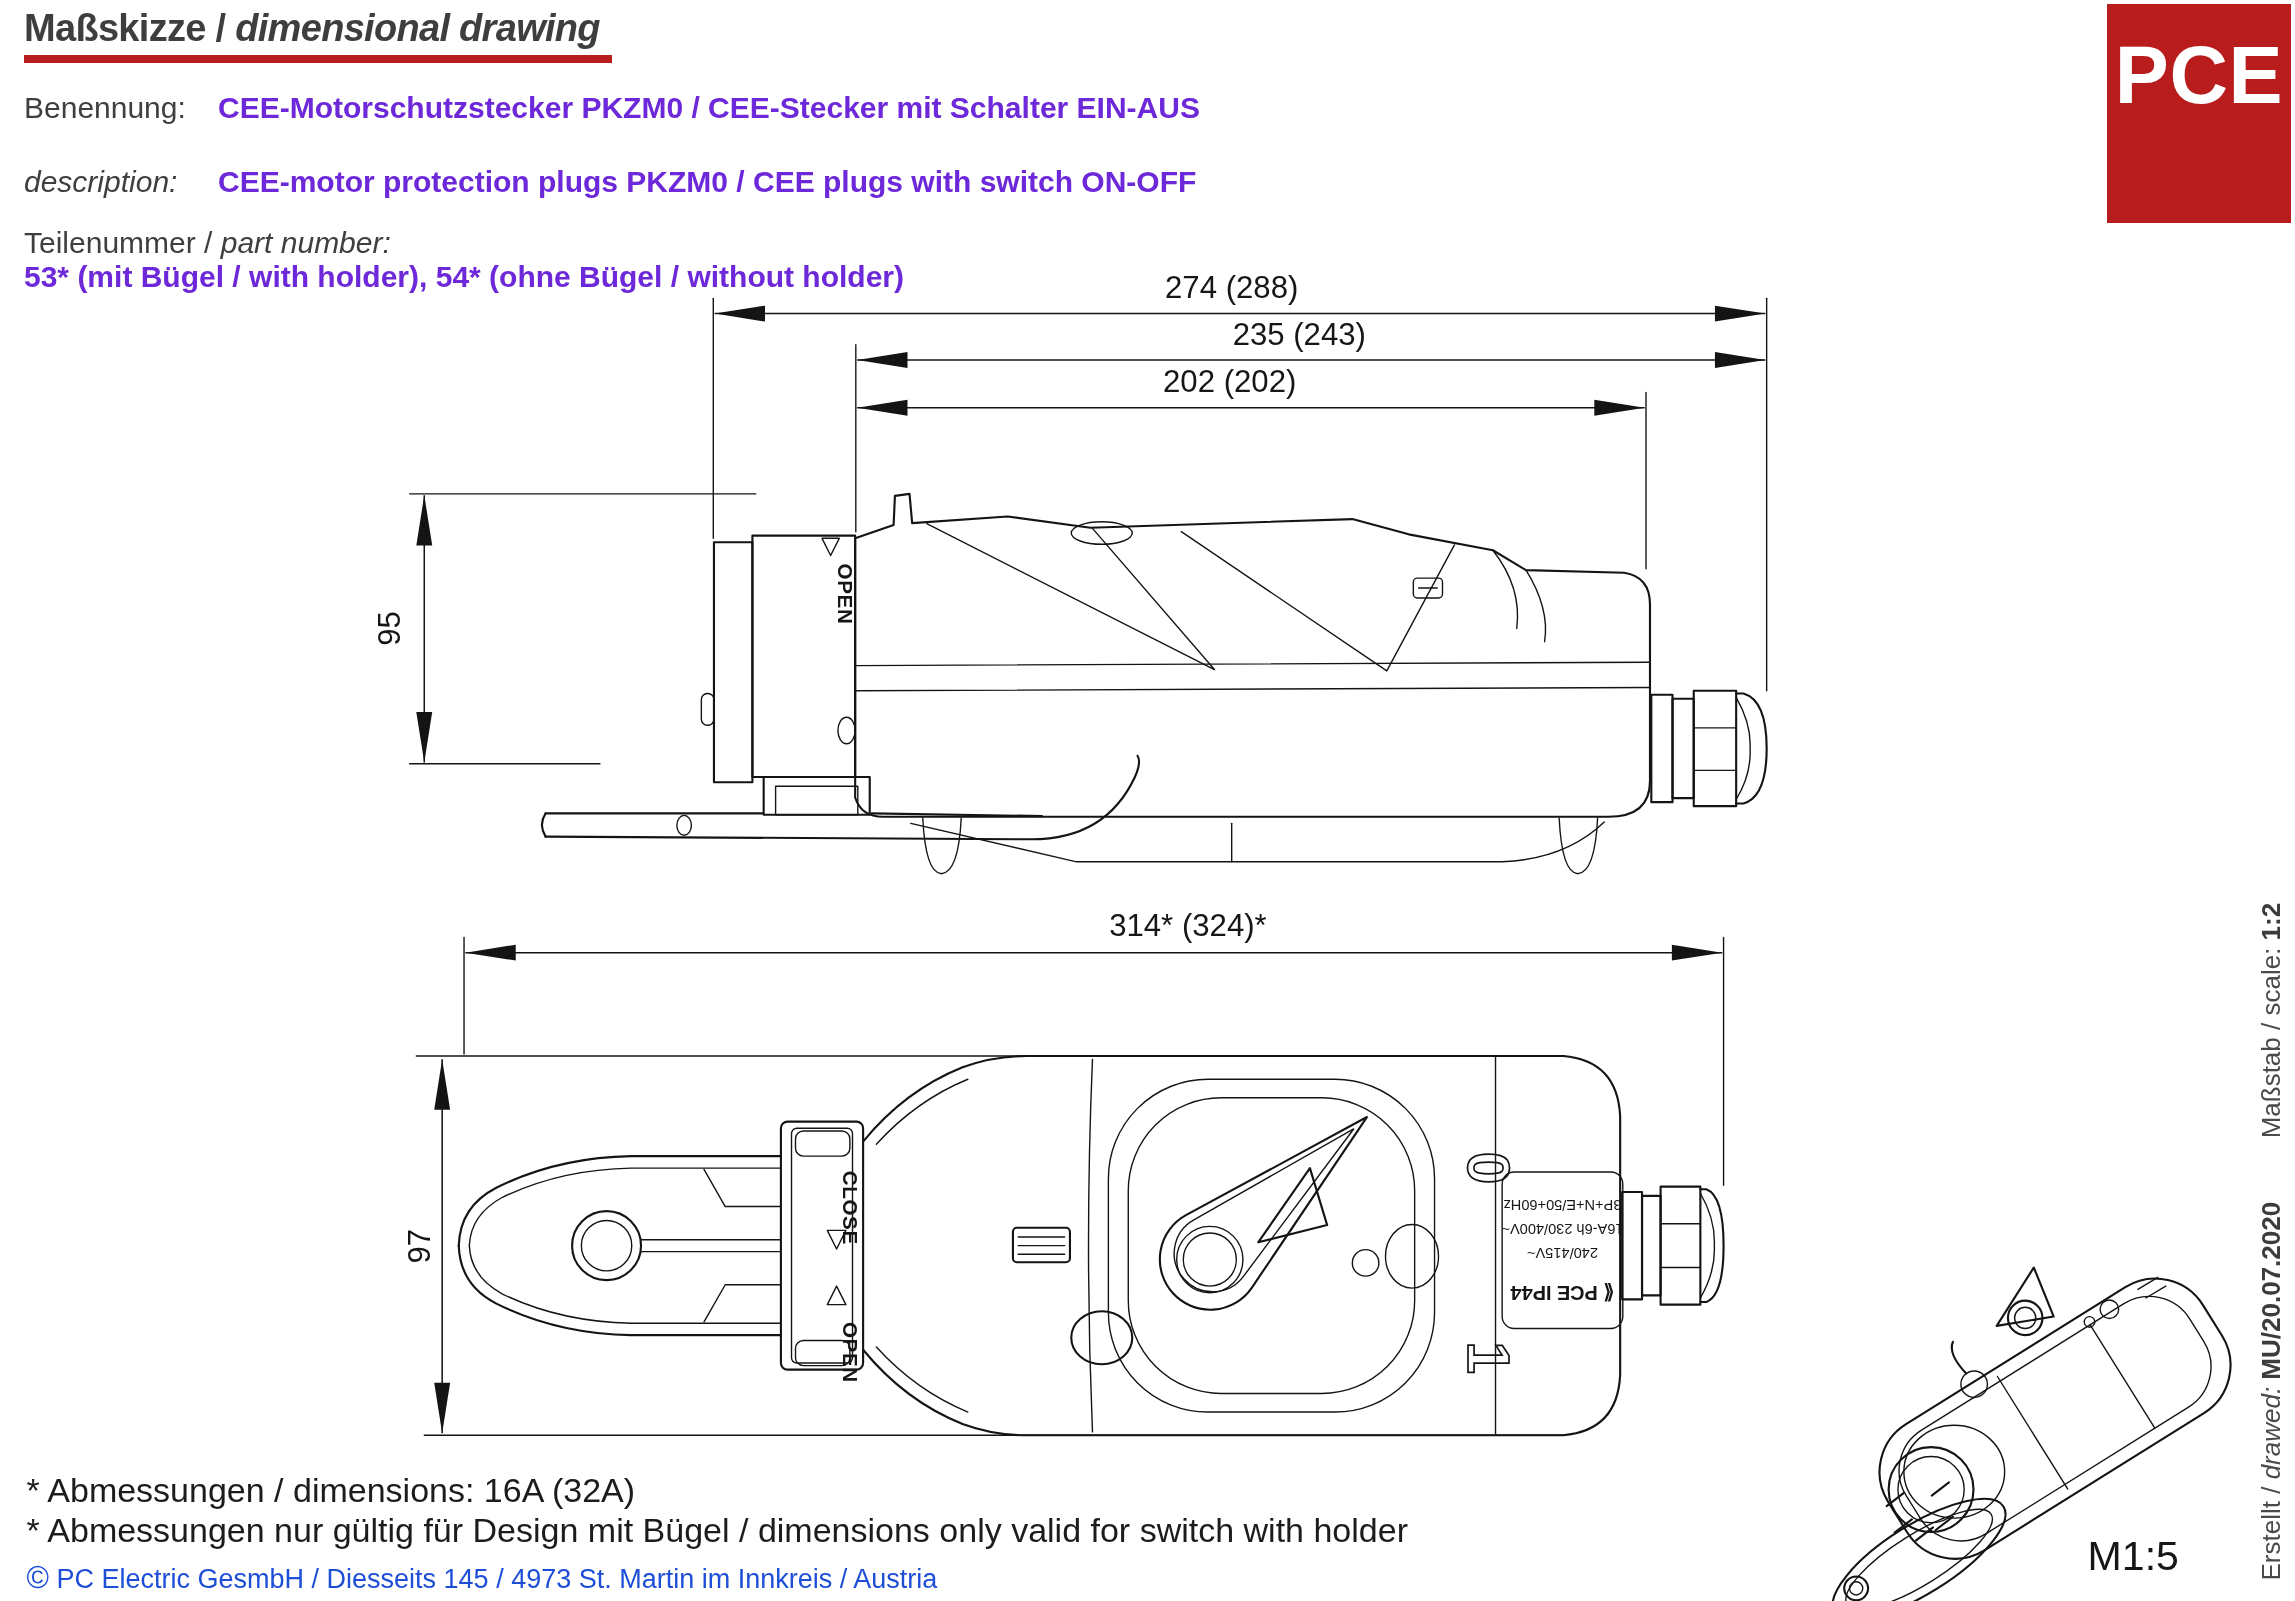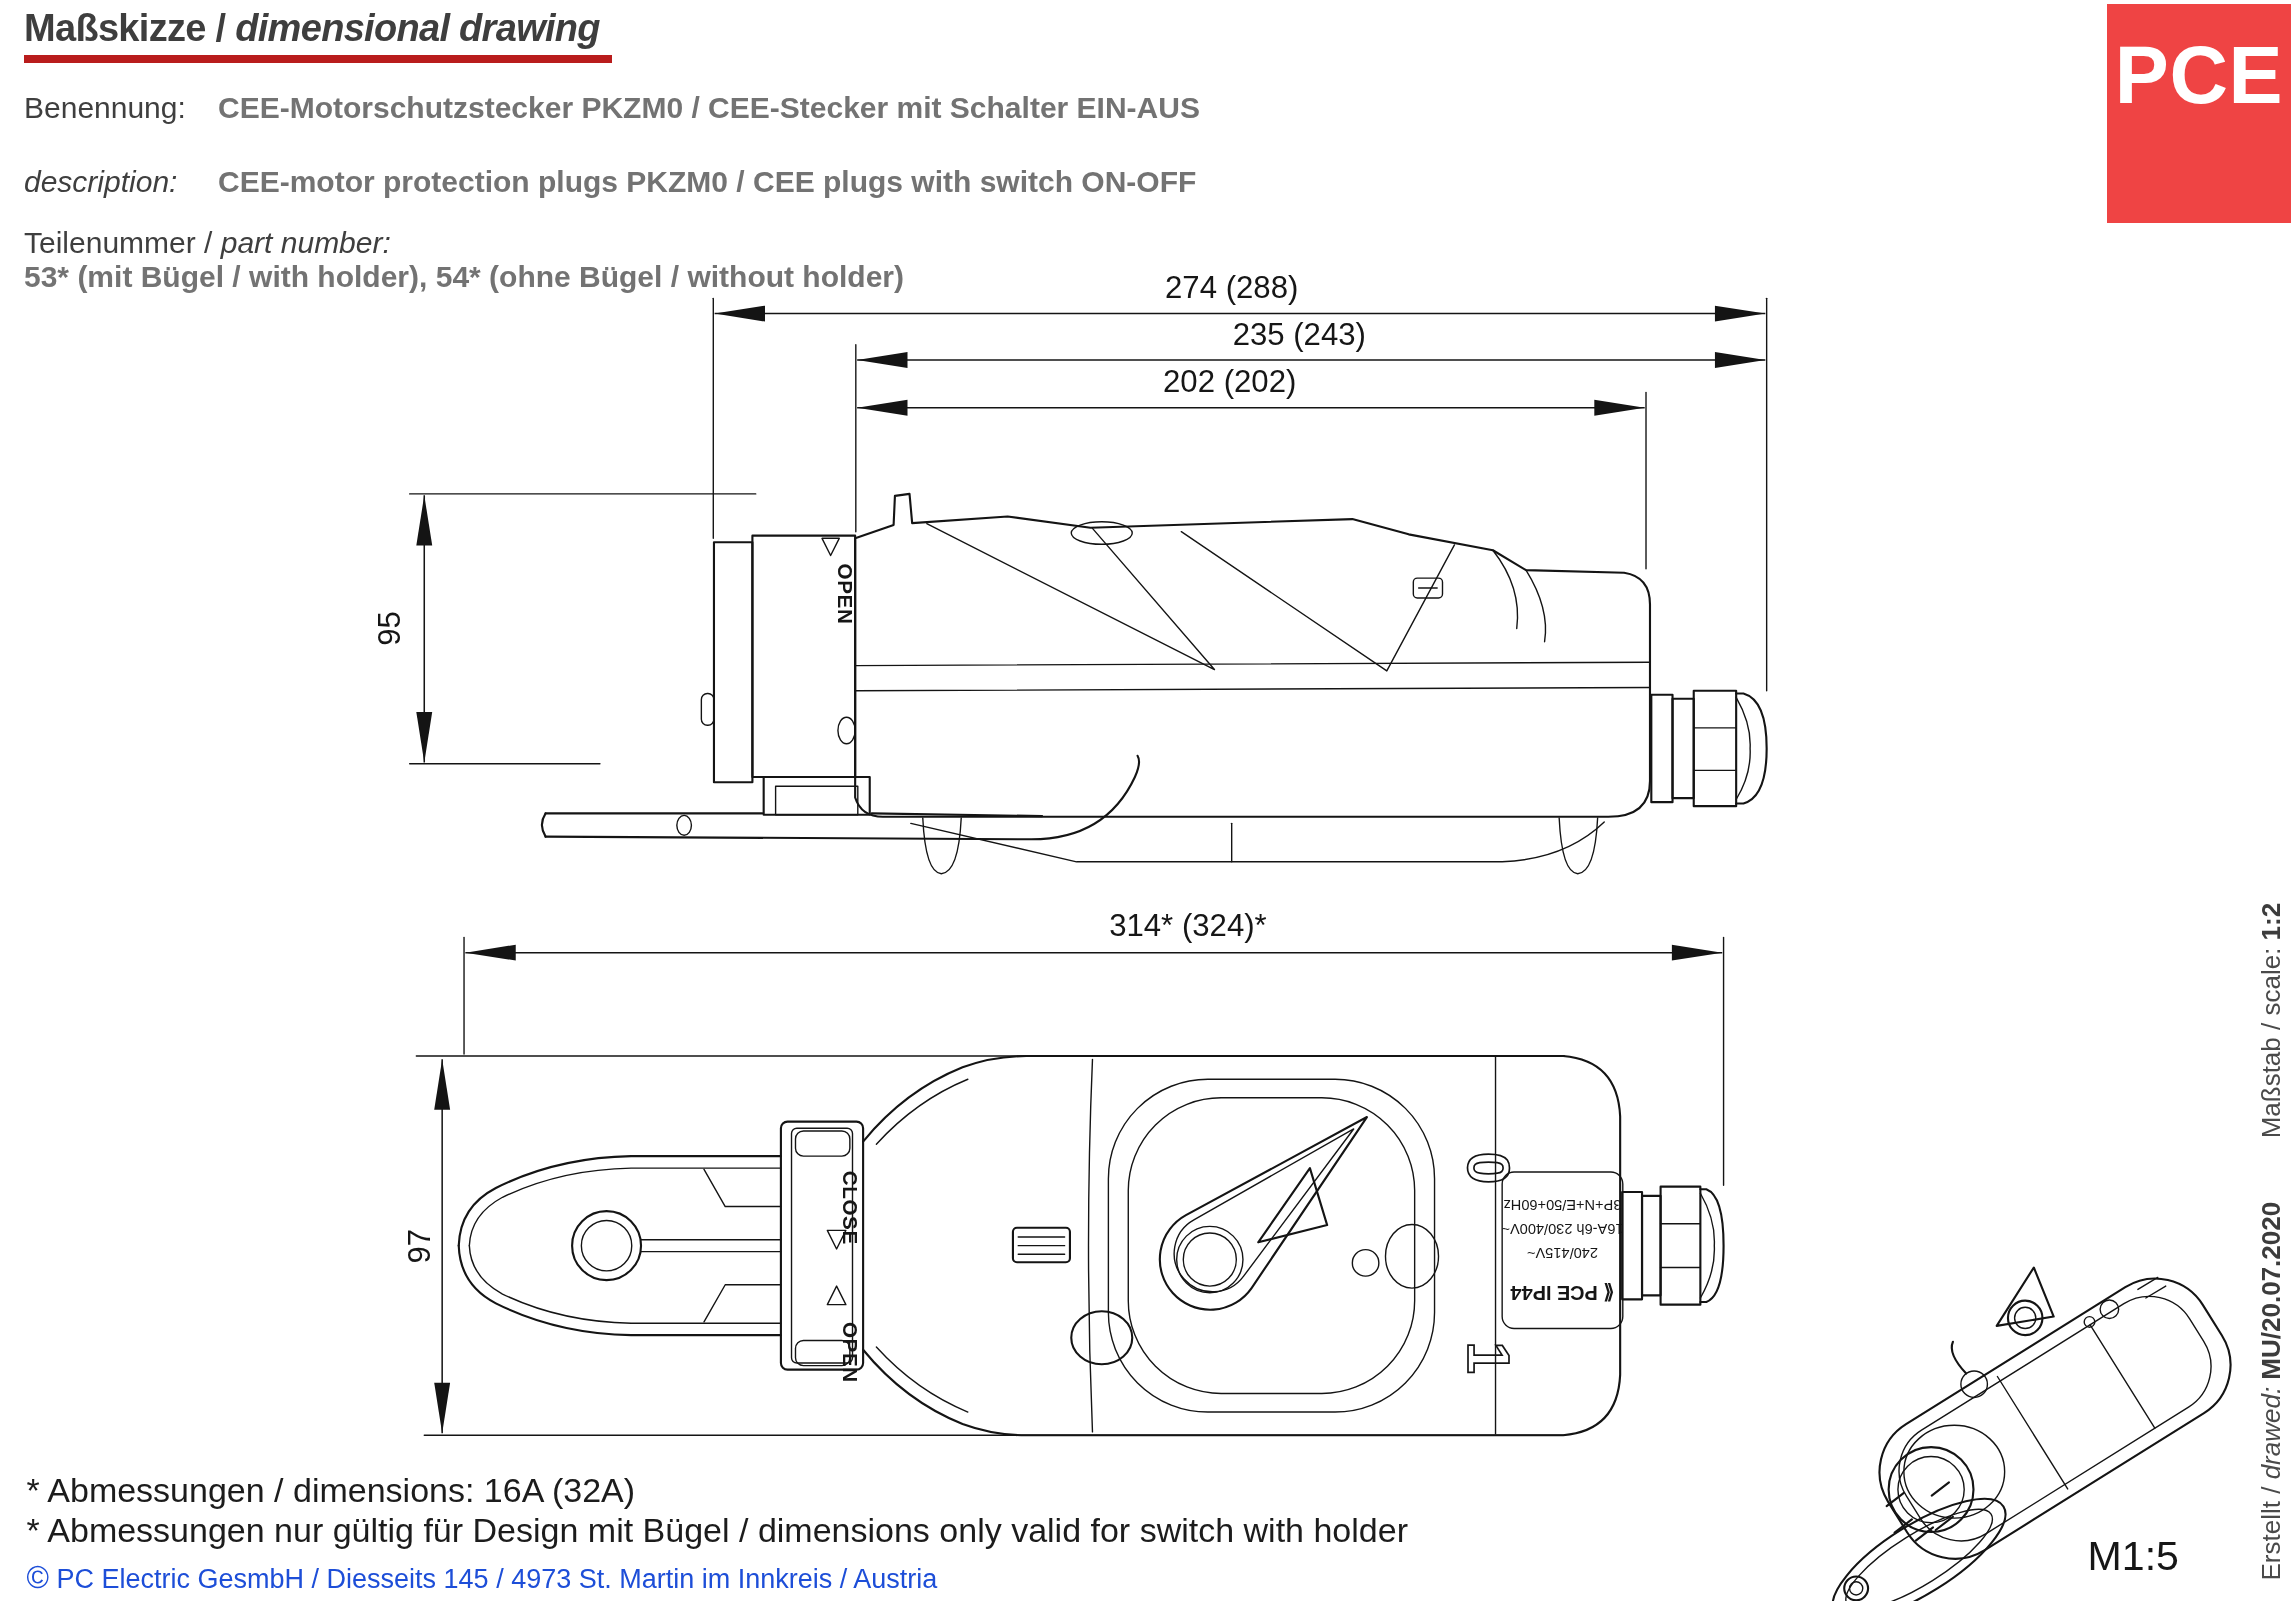--- a/index.html
+++ b/index.html
@@ -18,21 +18,21 @@
     font-size:38px;font-weight:bold;
     border-bottom:8px solid #b91c1c;
     padding-bottom:5.3px;padding-right:12px;
     color:#3e3e3e;letter-spacing:-0.7px;
   }
   .title .it{font-style:italic;}
   .hrow{display:flex;align-items:baseline;font-size:30px;margin-top:0;}
   .hrow .lbl{width:194px;flex:none;}
   .hrow .lbl-wide{width:auto;flex:none;padding-right:28px;}
   .hrow .it{font-style:italic;}
-  .hrow .val{font-weight:bold;color:#737373;}
+  .hrow .val{font-weight:bold;color:#6d28d9;}
   .r1{margin-top:28px;}
   .r2{margin-top:40px;}
   .r3{margin-top:27px;flex-direction:column;}
   
   .logo{
     position:absolute;left:2107px;top:4px;width:184px;height:219px;
     display:flex;justify-content:center;align-items:flex-start;
   }
   .logo .pce{
     margin-top:25px;
@@ -80,21 +80,21 @@
     <div class="hrow r2">
       <span class="lbl it">description:</span>
       <span class="val">CEE-motor protection plugs PKZM0 / CEE plugs with switch ON-OFF</span>
     </div>
     <div class="hrow r3">
       <span class="lbl-wide"><span>Teilenummer / </span><span class="it">part number:</span></span>
       <span class="val">53* (mit Bügel / with holder), 54* (ohne Bügel / without holder)</span>
     </div>
   </div>
 
-  <div class="logo" style="background:#ef4444;">
+  <div class="logo" style="background:#b91c1c;">
     <span class="pce">PCE</span>
   </div>
 
   <svg class="drawing" width="2295" height="1601" viewBox="0 0 3462 2415">
     <defs>
       <marker id="arr" viewBox="0 0 80 28" refX="78" refY="14" markerWidth="80" markerHeight="28" markerUnits="userSpaceOnUse" orient="auto-start-reverse">
         <path d="M78,14 L2,2 L2,26 Z" fill="#141414"></path>
       </marker>
     </defs>
 

